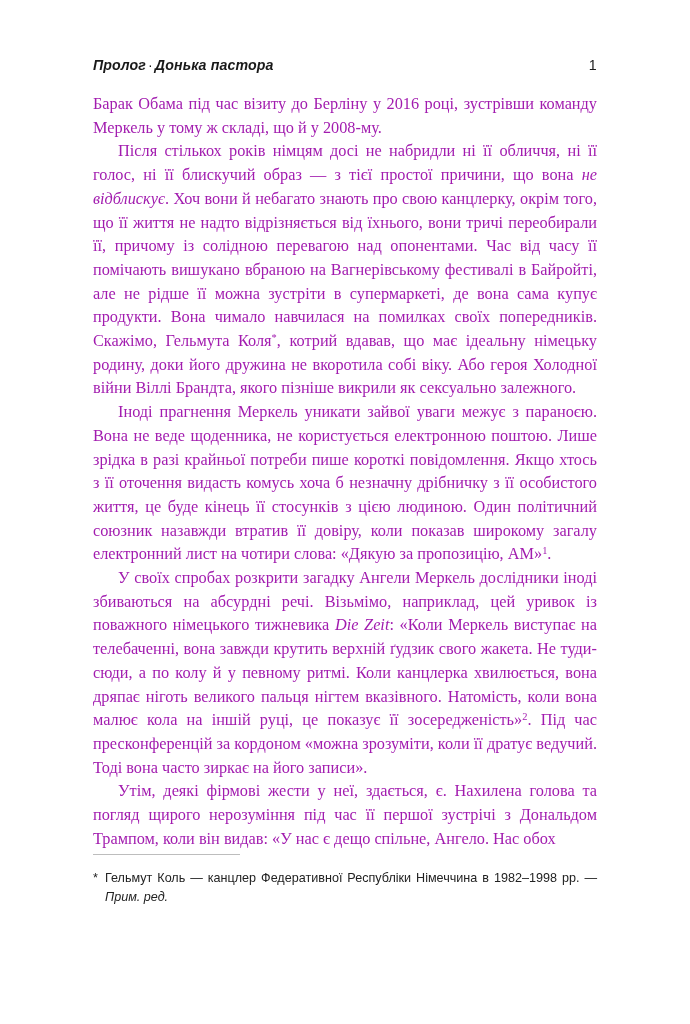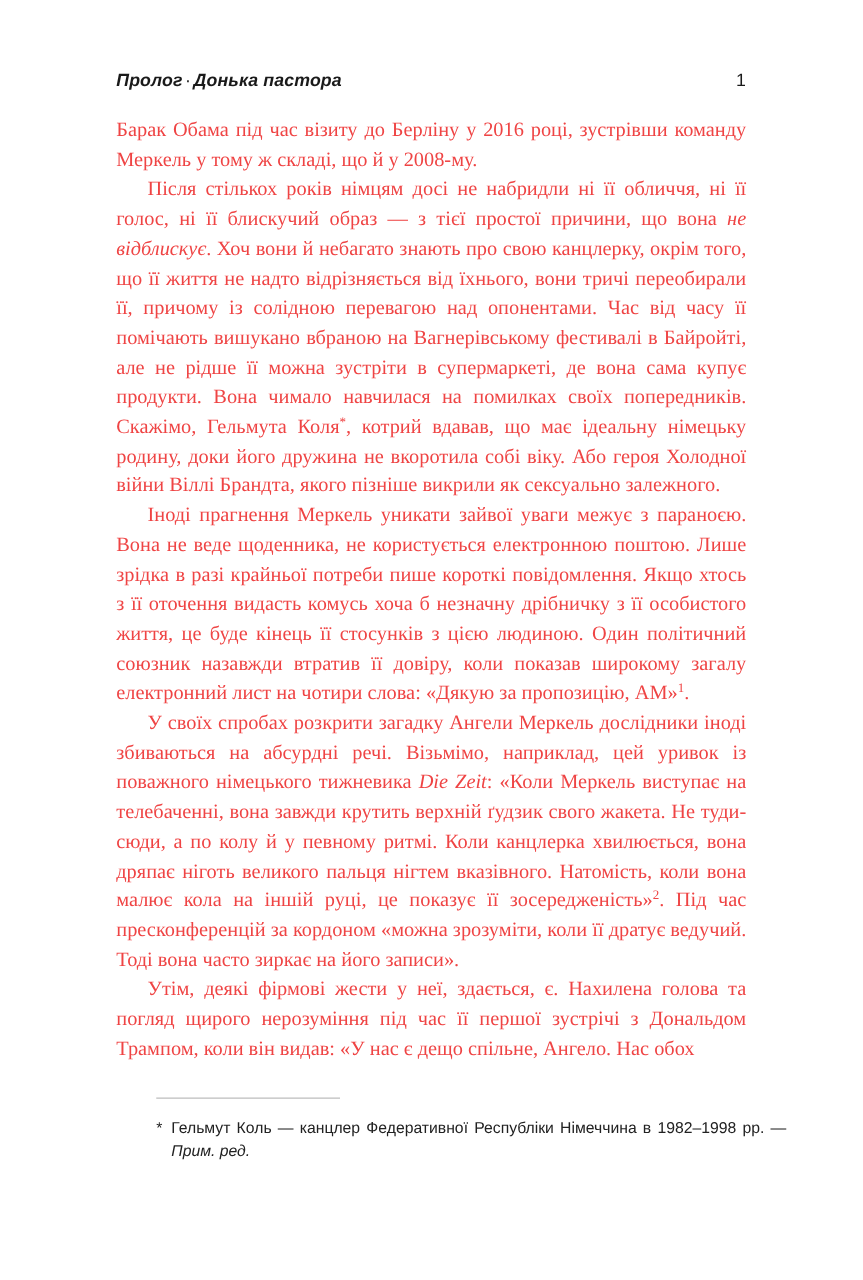--- a/index.html
+++ b/index.html
@@ -54,21 +54,21 @@
 
   
   .textblock {
     position: absolute;
     left: 93px;
     top: 92px;
     width: 504px;
     font-family: "Liberation Serif", "DejaVu Serif", serif;
     font-size: 16.3px;
     line-height: 23.7px;
-    color: #ef4444;
+    color: #a21caf;
     text-align: justify;
     text-justify: inter-word;
     hyphens: manual;
   }
 
   .textblock p {
     margin: 0;
     text-indent: 25px;
   }
 
@@ -88,23 +88,22 @@
   sup {
     font-size: 0.64em;
     line-height: 0;
     vertical-align: 0.52em;
   }
 
   
   .footnote-area {
     position: absolute;
     left: 93px;
-    top: 878px;
+    top: 854px;
     width: 504px;
-    margin-left: 32px;
   }
 
   .footnote-rule {
     width: 147px;
     height: 1px;
     background: #bdbdbd;
     border: 0;
     margin: 0 0 14px 0;
   }
 

